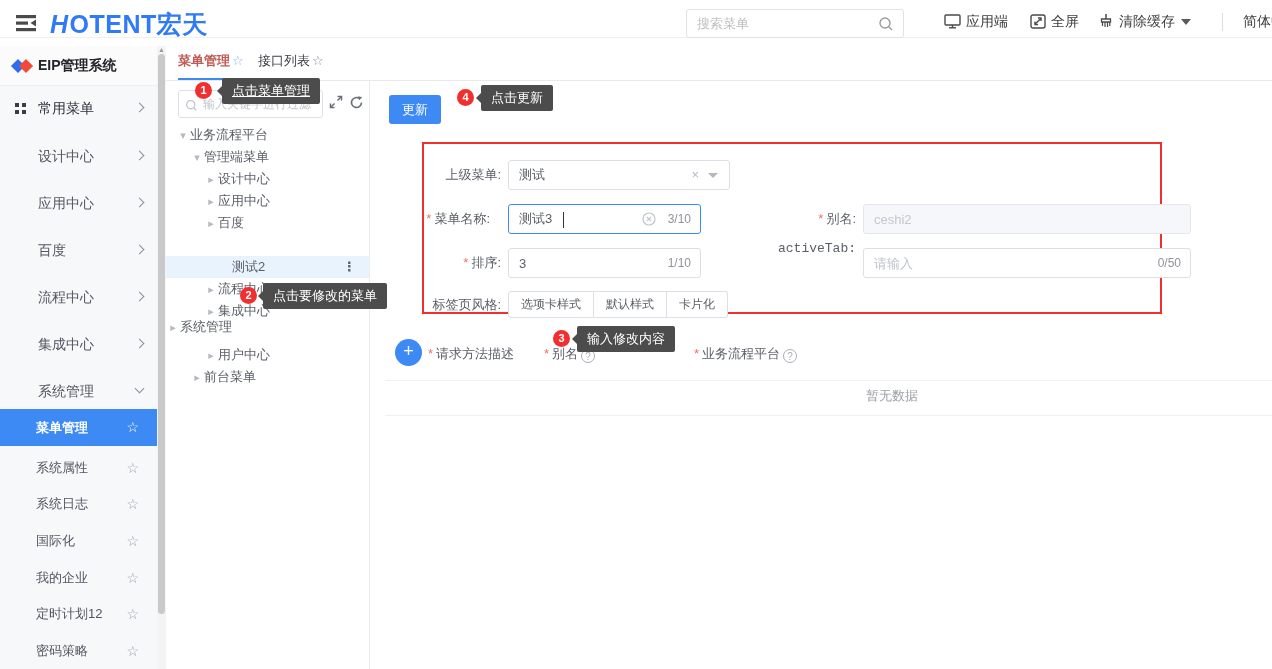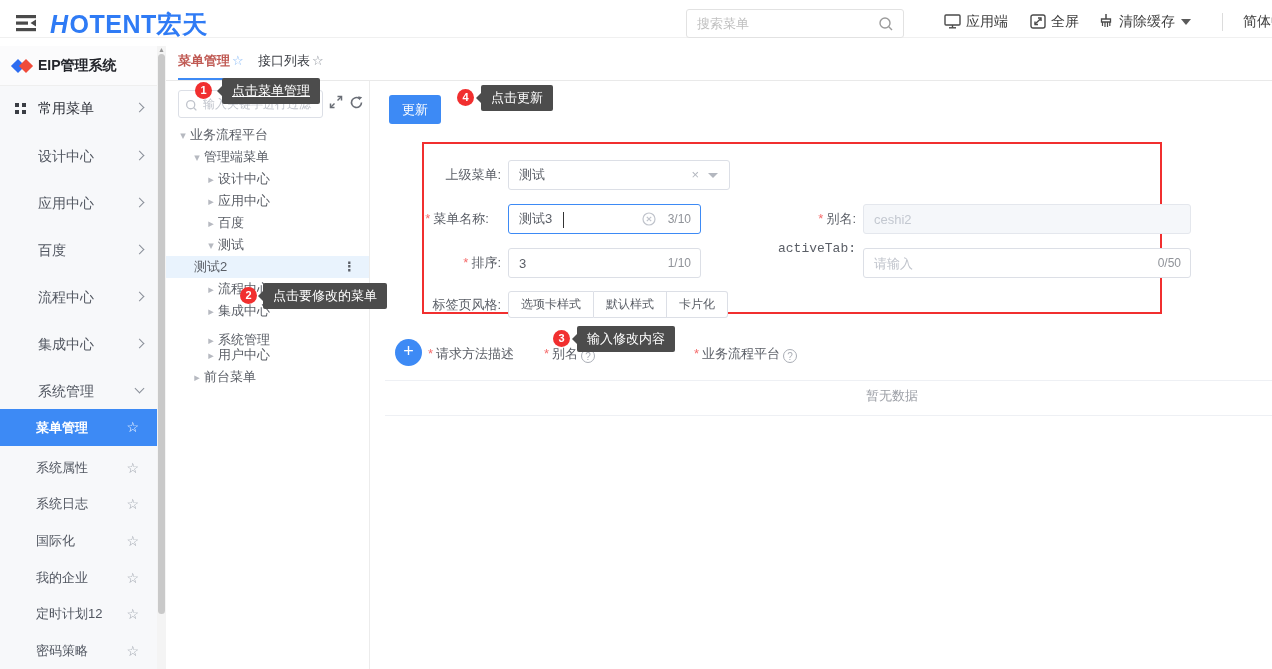--- a/index.html
+++ b/index.html
@@ -269,42 +269,41 @@
           <path d="M12.5 7.5 A5 5 0 1 1 10.5 3.5" fill="none" stroke="#6a6e76" stroke-width="1.6"></path>
           <polygon points="9.2,1.2 13.2,2.2 10.2,5.2" fill="#6a6e76"></polygon>
         </svg>
     </span>
 
     <div class="tree-node" style="top:43px; padding-left:10px;"><span class="arrow">▾</span><span>业务流程平台</span></div>
     <div class="tree-node" style="top:65px; padding-left:24px;"><span class="arrow">▾</span><span>管理端菜单</span></div>
     <div class="tree-node" style="top:87px; padding-left:38px;"><span class="arrow">▸</span><span>设计中心</span></div>
     <div class="tree-node" style="top:109px; padding-left:38px;"><span class="arrow">▸</span><span>应用中心</span></div>
     <div class="tree-node" style="top:131px; padding-left:38px;"><span class="arrow">▸</span><span>百度</span></div>
-    <div class="tree-node" style="top:153px; padding-left:38px;"><span class="arrow">▾</span><span>测试</span></div>
-    <div class="tree-node selected" style="top:175px; padding-left:28px;"><span>测试2</span><span class="more">⋮</span></div>
+    <div class="tree-node selected" style="top:175px; padding-left:66px;"><span>测试2</span><span class="more">⋮</span></div>
     <div class="tree-node" style="top:197px; padding-left:38px;"><span class="arrow">▸</span><span>流程中心</span></div>
     <div class="tree-node" style="top:219px; padding-left:38px;"><span class="arrow">▸</span><span>集成中心</span></div>
-    <div class="tree-node" style="top:248px; padding-left:38px;"><span class="arrow">▸</span><span>系统管理</span></div>
+    <div class="tree-node" style="top:235px; "><span class="arrow">▸</span><span>系统管理</span></div>
     <div class="tree-node" style="top:263px; padding-left:38px;"><span class="arrow">▸</span><span>用户中心</span></div>
     <div class="tree-node" style="top:285px; padding-left:24px;"><span class="arrow">▸</span><span>前台菜单</span></div>
   </div>
 
   <div class="main">
     <button class="btn-primary">更新</button>
 
     <div class="red-rect"></div>
 
     <div class="f-label" style="left:40px; top:79px; width:90px;"><span>上级菜单:</span></div>
     <div class="input-wrap" style="left:137px; top:79px; width:222px;">
       <input readonly="" value="测试" style="">
       <span class="sel-x">×</span>
       <span class="sel-caret"></span>
     </div>
 
-    <div class="f-label" style="left:36px; top:123px; width:100px;text-align:center;"><span class="req">*</span><span>菜单名称:</span></div>
+    <div class="f-label" style="left:19px; top:123px; width:100px;"><span class="req">*</span><span>菜单名称:</span></div>
     <div class="input-wrap focused" style="left:137px; top:123px; width:193px;">
       <input value="测试3" style="">
       <span class="text-cursor" style="left:54px;"></span>
       <span class="clear-ic">
         <svg width="14" height="14" viewBox="0 0 14 14">
             <circle cx="7" cy="7" r="6" fill="none" stroke="#c0c4cc" stroke-width="1.2"></circle>
             <line x1="4.8" y1="4.8" x2="9.2" y2="9.2" stroke="#c0c4cc" stroke-width="1.2"></line>
             <line x1="9.2" y1="4.8" x2="4.8" y2="9.2" stroke="#c0c4cc" stroke-width="1.2"></line>
           </svg>
       </span>

